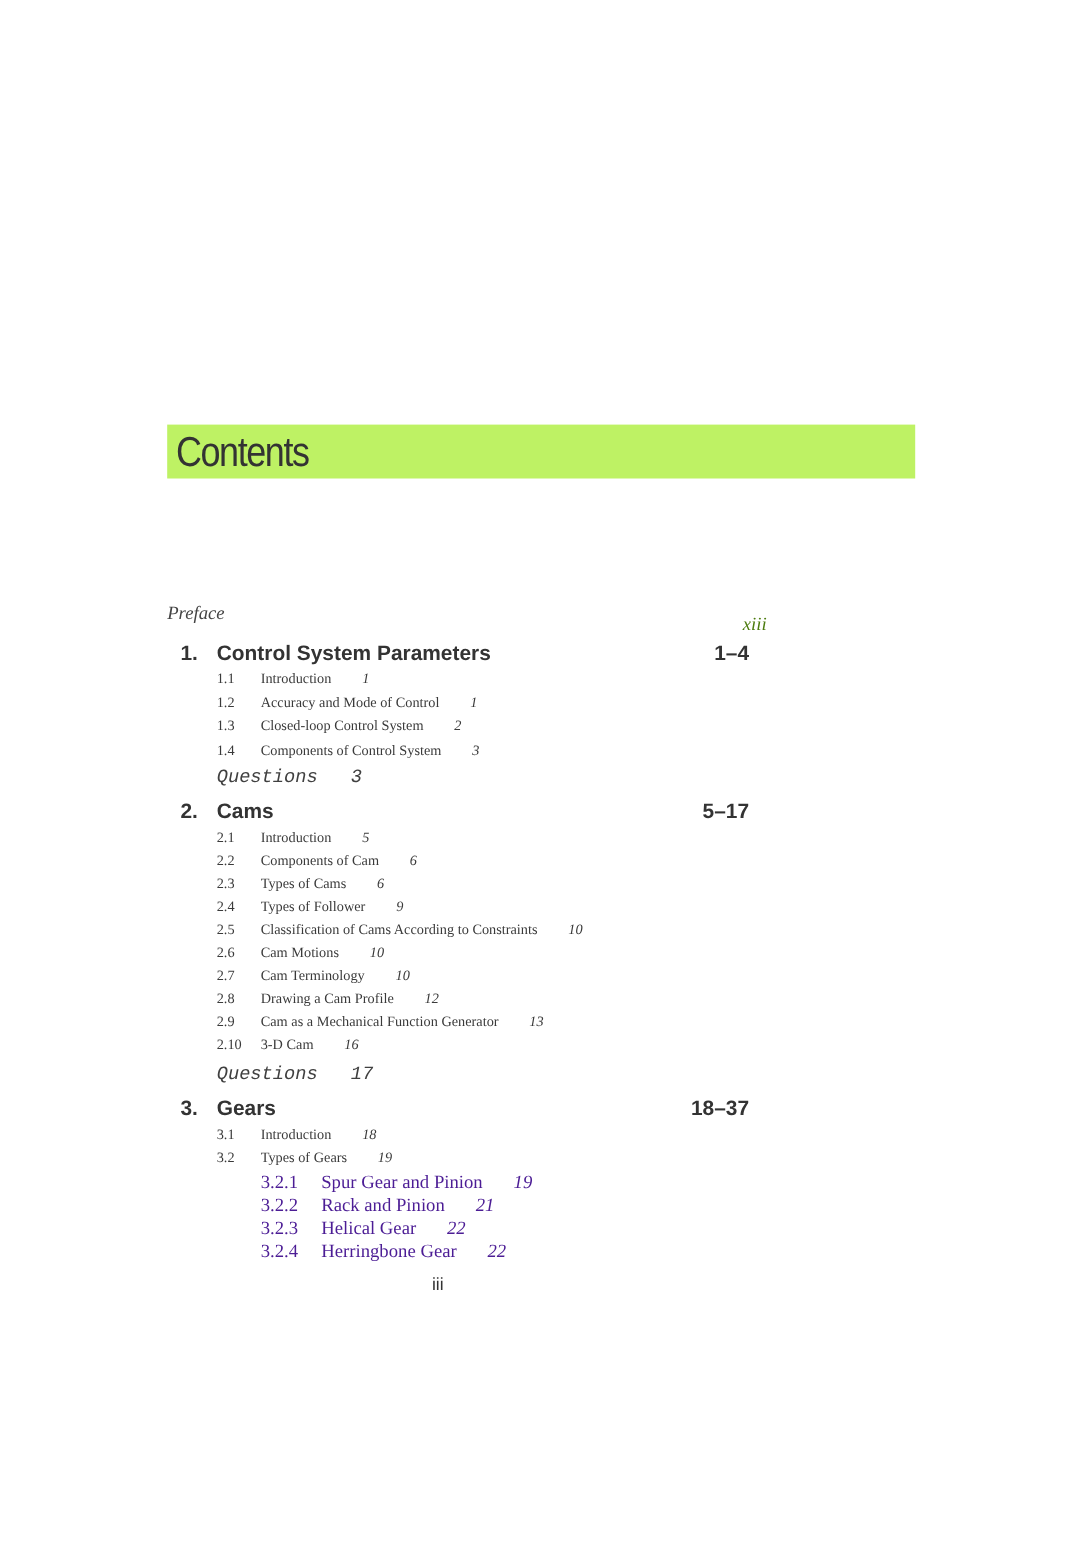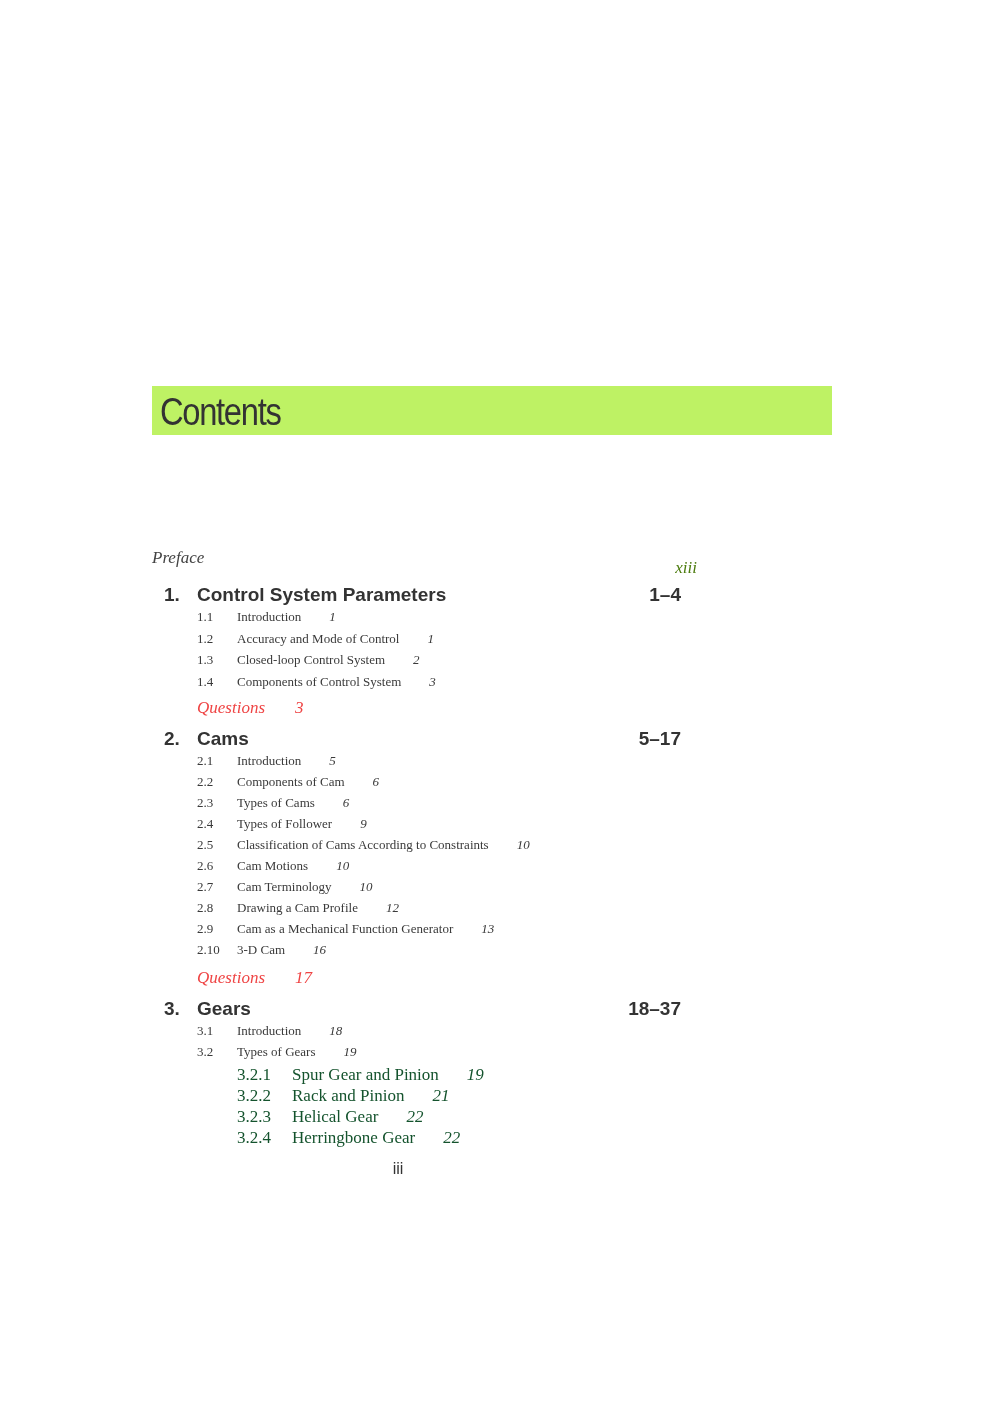--- a/index.html
+++ b/index.html
@@ -17,24 +17,24 @@
   }
   .row { position: absolute; left: 0; width: 841px; height: 22px; }
   .preface-label { position: absolute; left: 152px; font-style: italic; font-size: 17px; color: #444; font-family: "Liberation Serif", serif; }
   .preface-page { position: absolute; right: 144px; font-style: italic; font-size: 17px; color: #4d7c0f; font-family: "Liberation Serif", serif; margin-top: 10px; }
   .ch-num { position: absolute; left: 164px; font-family: "Liberation Sans", sans-serif; font-weight: bold; font-size: 19px; color: #333; }
   .ch-title { position: absolute; left: 197px; font-family: "Liberation Sans", sans-serif; font-weight: bold; font-size: 19px; color: #333; }
   .ch-pages { position: absolute; right: 160px; font-family: "Liberation Sans", sans-serif; font-weight: bold; font-size: 19px; color: #333; }
   .sec { position: absolute; left: 197px; font-family: "Liberation Serif", serif; font-size: 13px; color: #3a3a3a; white-space: nowrap; }
   .sec .num { display: inline-block; width: 40px; }
   .sec .pg { font-style: italic; margin-left: 28px; }
-  .sub { position: absolute; left: 237px; font-family: "Liberation Serif", serif; font-size: 17px; color: #14532d; white-space: nowrap; }
+  .sub { position: absolute; left: 237px; font-family: "Liberation Serif", serif; font-size: 17px; color: #4c1d95; white-space: nowrap; }
   .sub .num { display: inline-block; width: 55px; }
   .sub .pg { font-style: italic; margin-left: 28px; }
-  .q { position: absolute; left: 197px; font-family: Liberation Serif, serif; font-style: italic; font-size: 17px; color: #ef4444; white-space: nowrap; }
+  .q { position: absolute; left: 197px; font-family: Liberation Mono, monospace; font-style: italic; font-size: 17px; color: #404040; white-space: nowrap; }
   .q .pg { margin-left: 30px; }
   .folio { position: absolute; left: 0; width: 796px; top: 1160px; text-align: center; font-family: "Liberation Sans", sans-serif; font-size: 16px; color: #333; }
 </style>
 </head>
 <body>
 
 <div id="title-band">
   <div class="title">Contents</div>
 </div>
 

